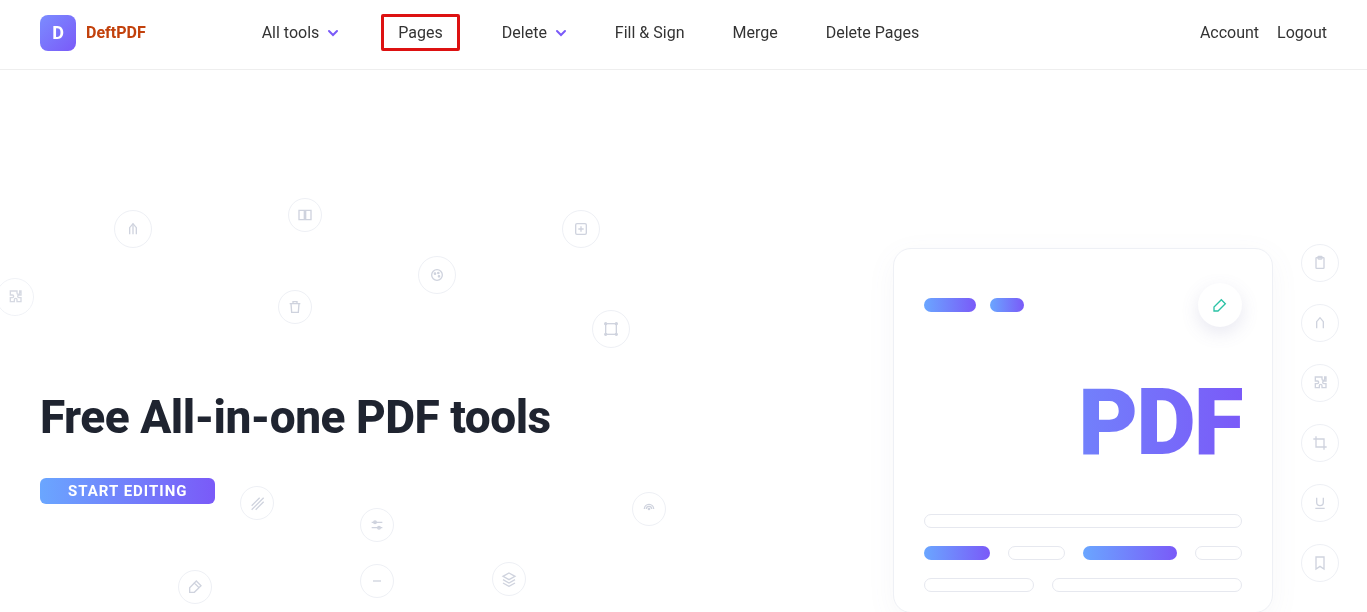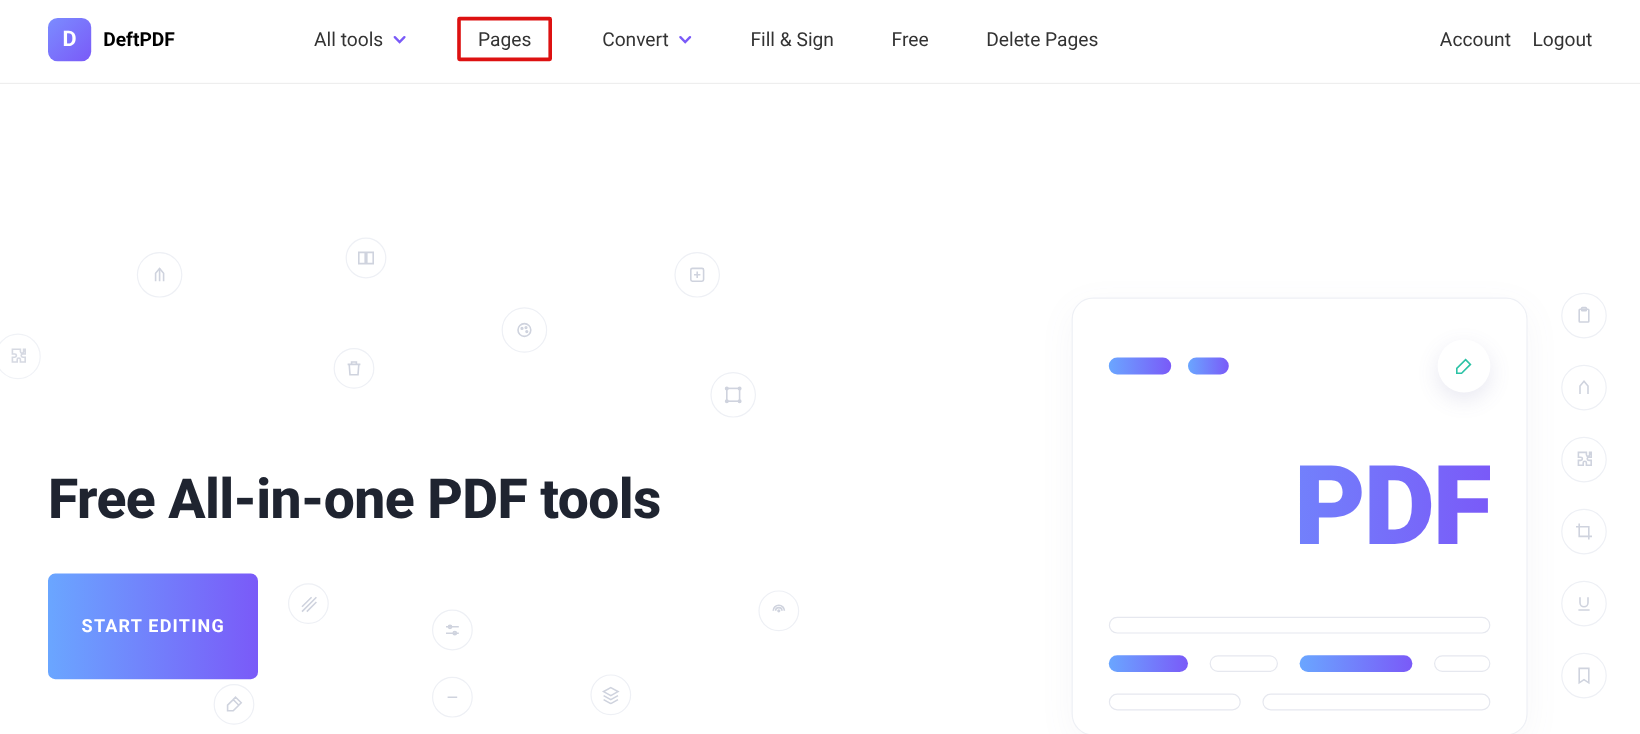--- a/index.html
+++ b/index.html
@@ -1,35 +1,35 @@
 <!DOCTYPE html>
 <html><head>
 <meta charset="utf-8">
 <style>
 * { margin: 0; padding: 0; box-sizing: border-box; }
 body { font-family: -apple-system, BlinkMacSystemFont, "Segoe UI", Roboto, Arial, sans-serif; background: #fff; width: 1367px; height: 612px; position: relative; overflow: hidden; color: #333; }
 
 .header { display: flex; align-items: center; padding: 14px 40px 18px 40px; border-bottom: 1px solid #eee; }
 .logo-wrap { display: flex; align-items: center; gap: 10px; margin-right: 110px; }
 .logo-box { width: 36px; height: 36px; border-radius: 8px; background: linear-gradient(135deg,#7b8cff,#7a5af8); display:flex; align-items:center; justify-content:center; color:#fff; font-weight:700; font-size:18px; }
-.logo-text { font-weight:700; font-size:16px; color:#000000; }
+.logo-text { font-weight:700; font-size:16px; color:#c2410c; }
 
 .nav { display:flex; align-items:center; gap: 36px; }
 .nav-item { display:flex; align-items:center; gap:8px; font-size:16px; color:#333; cursor:pointer; padding:4px 6px; }
 .nav-item.active-outline { border:3px solid #d11; border-radius:2px; padding:6px 14px; }
 .chev { width:12px; height:12px; }
 .chev svg { display:block; }
 
 .right-nav { margin-left:auto; display:flex; gap:18px; font-size:16px;align-items:center; }
 .right-nav span { cursor:pointer; color:#333; }
 
 .hero { position:relative; padding: 320px 40px 0 40px; }
 .hero h1 { font-size:46px; font-weight:800; letter-spacing:-0.5px; color:#1f2430; }
 .hero p { font-size:26px; color:#444; margin-top:18px; font-weight:400; }
-.cta { margin-top:34px; display:inline-block; background: linear-gradient(90deg,#6aa6ff,#7a5af8); color:#fff; font-weight:700; font-size:15px; letter-spacing:1px; padding:35px 28px; border-radius:6px; cursor:pointer; }
+.cta { margin-top:34px; display:inline-block; background: linear-gradient(90deg,#6aa6ff,#7a5af8); color:#fff; font-weight:700; font-size:15px; letter-spacing:1px; padding:4px 28px; border-radius:6px; cursor:pointer; }
 
 
 .floaty { position:absolute; width:38px; height:38px; border:1px solid #eef0f5; border-radius:50%; display:flex; align-items:center; justify-content:center; background:#fff; }
 .floaty svg { width:16px; height:16px; stroke:#cfd3de; fill:none; stroke-width:2; }
 .floaty.sm { width:34px; height:34px; }
 .floaty.ghost { opacity:.85; }
 
 
 .side-col { position:absolute; right:28px; top:244px; display:flex; flex-direction:column; gap:22px; }
 .side-col .floaty { position:static; }
@@ -77,32 +77,32 @@
       <span class="chev">
           <svg viewBox="0 0 12 12">
             <path d="M2 4l4 4 4-4" fill="none" stroke="#7a5af8" stroke-width="2" stroke-linecap="round"></path>
           </svg>
         </span>
     </div>
     <div class="nav-item active-outline">
       <span>Pages</span>
     </div>
     <div class="nav-item">
-      <span>Convert</span>
+      <span>Delete</span>
       <span class="chev">
           <svg viewBox="0 0 12 12">
             <path d="M2 4l4 4 4-4" fill="none" stroke="#7a5af8" stroke-width="2" stroke-linecap="round"></path>
           </svg>
         </span>
     </div>
     <div class="nav-item">
       <span>Fill &amp; Sign</span>
     </div>
     <div class="nav-item">
-      <span>Free</span>
+      <span>Merge</span>
     </div>
     <div class="nav-item">
       <span>Delete Pages</span>
     </div>
   </div>
 
   <div class="right-nav">
     <span>Account</span>
     <span>Logout</span>
   </div>

